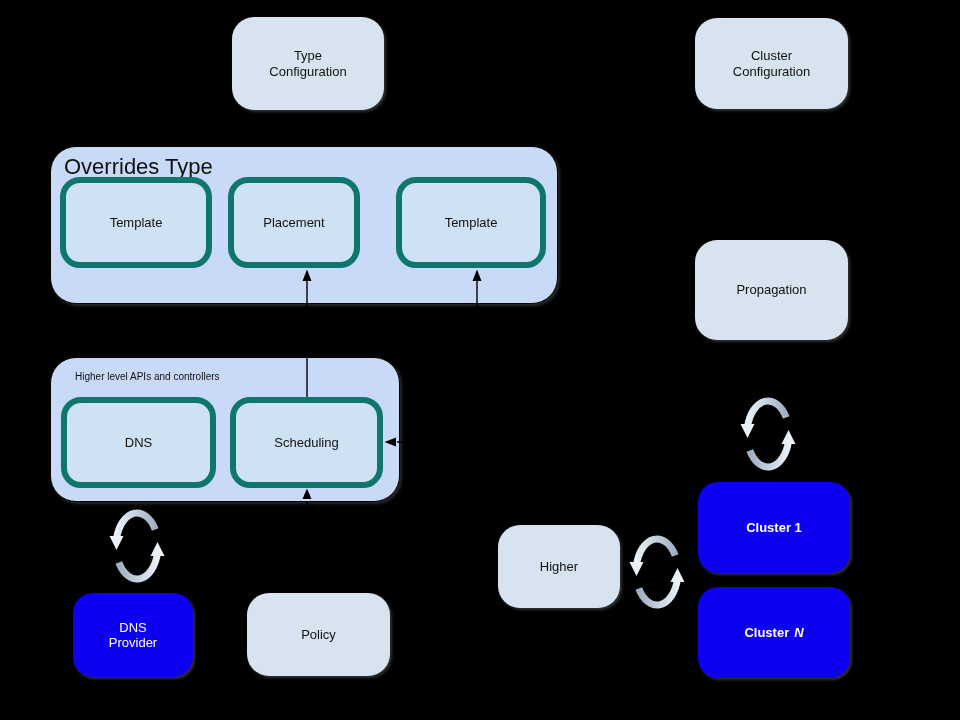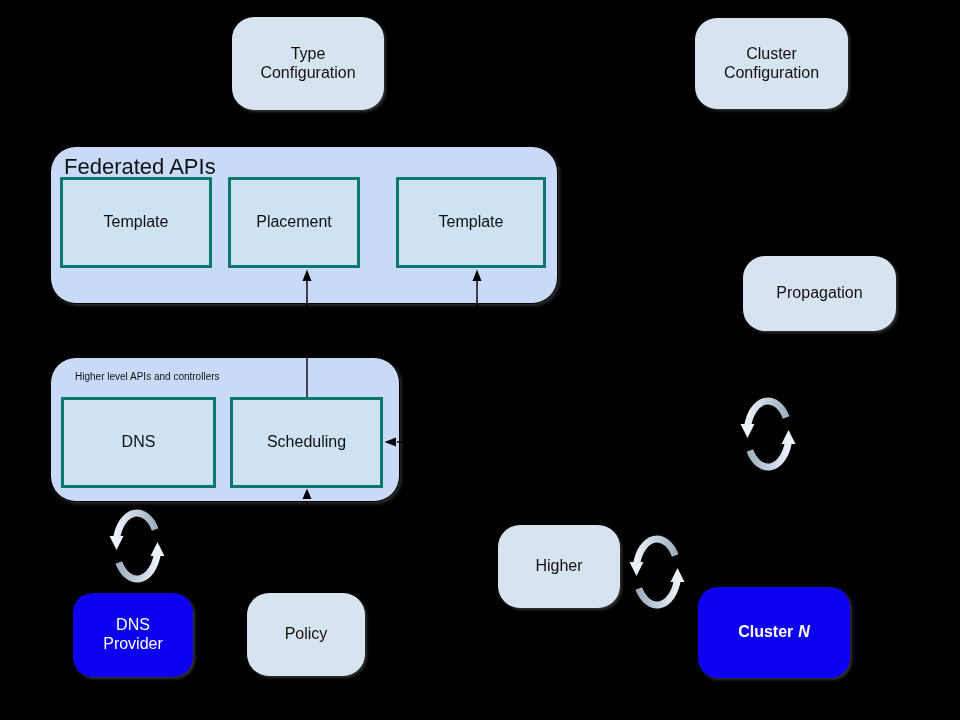--- a/index.html
+++ b/index.html
@@ -2,25 +2,25 @@
 <html><head>
 <meta charset="utf-8">
 <style>
   html,body{margin:0;padding:0;background:#000;}
   #stage{
     position:relative;width:960px;height:720px;background:#000;overflow:hidden;
     font-family:"Liberation Sans",sans-serif;color:#111;
   }
   .box{
     position:absolute;display:flex;align-items:center;justify-content:center;
-    text-align:center;font-size:16px;line-height:1.16;white-space:pre-line;
+    text-align:center;font-size:13px;line-height:1.16;white-space:pre-line;
     box-sizing:border-box;
   }
   .standalone{background:#d7e4f0;border-radius:22px;box-shadow:2px 2px 3px rgba(90,90,90,.55);}
-  .inner{background:#cfe2f3;border:3px solid #0f766e;border-radius:0;}
+  .inner{background:#cfe2f3;border:6px solid #0f766e;border-radius:20px;}
   .group{
     position:absolute;background:#c9daf8;border:1px solid #000;border-radius:26px;
     box-sizing:border-box;box-shadow:2px 2px 3px rgba(90,90,90,.45);
   }
   .blue{background:#0d00f0;color:#fff;font-weight:bold;border-radius:20px;
         box-shadow:2px 2px 3px rgba(90,90,90,.55);}
   .regular{font-weight:normal;}
   .it{font-style:italic;margin-left:5px;}
   .group-title{position:absolute;left:13px;top:7px;font-size:22px;}
   .group-title-sm{position:absolute;left:24px;top:13px;font-size:10px;}
@@ -28,23 +28,23 @@
   
   #b-typeconfig{left:232px;top:17px;width:152px;height:93px;}
   #b-clusterconfig{left:695px;top:18px;width:153px;height:91px;}
   #g-federated{left:50px;top:146px;width:508px;height:158px;}
   #b-template{left:60px;top:177px;width:152px;height:91px;}
   #b-placement{left:228px;top:177px;width:132px;height:91px;}
   #b-overrides{left:396px;top:177px;width:150px;height:91px;}
   #g-higher{left:50px;top:357px;width:350px;height:145px;}
   #b-dns{left:61px;top:397px;width:155px;height:91px;}
   #b-scheduling{left:230px;top:397px;width:153px;height:91px;text-align:center;}
-  #b-propagation{left:695px;top:256px;width:153px;height:75px;margin-left:48px;}
+  #b-propagation{left:695px;top:240px;width:153px;height:100px;}
   #b-status{left:498px;top:525px;width:122px;height:83px;}
-  #b-policy{left:247px;top:593px;width:118px;height:83px;}
+  #b-policy{left:247px;top:593px;width:143px;height:83px;}
   #b-dnsprovider{left:73px;top:593px;width:120px;height:84px;}
   #b-cluster1{left:698px;top:482px;width:152px;height:91px;}
   #b-clustern{left:698px;top:587px;width:152px;height:91px;}
   .sync{position:absolute;width:56px;height:76px;}
   #sync-dns{left:109px;top:508px;}
   #sync-status{left:629px;top:534px;}
   #sync-cluster{left:740px;top:396px;}
   #overlay{position:absolute;left:0;top:0;pointer-events:none;}
 </style>
 </head>
@@ -54,34 +54,35 @@
 
   <div class="box standalone" id="b-typeconfig">Type
 Configuration</div>
   <div class="box standalone" id="b-clusterconfig">Cluster
 Configuration</div>
   <div class="box standalone" id="b-propagation">Propagation</div>
   <div class="box standalone" id="b-status">Higher</div>
   <div class="box standalone" id="b-policy">Policy</div>
 
   <div class="group" id="g-federated">
-    <span class="group-title">Federated APIs</span>
+    <span class="group-title">Overrides Type</span>
   </div>
   <div class="box inner" id="b-template">Template</div>
   <div class="box inner" id="b-placement">Placement</div>
   <div class="box inner" id="b-overrides">Template</div>
 
   <div class="group" id="g-higher">
     <span class="group-title-sm">Higher level APIs and controllers</span>
   </div>
   <div class="box inner" id="b-dns">DNS</div>
   <div class="box inner" id="b-scheduling">Scheduling</div>
 
   <div class="box blue regular" id="b-dnsprovider">DNS
 Provider</div>
+  <div class="box blue" id="b-cluster1">Cluster 1</div>
   <div class="box blue" id="b-clustern">
     <span>Cluster</span><span class="it">N</span>
   </div>
 
   <svg id="overlay" width="960" height="720" viewBox="0 0 960 720">
     <defs>
       <linearGradient id="grad-top" x1="0" y1="0" x2="1" y2="0">
         <stop offset="0" stop-color="#e9f1f9"></stop>
           <stop offset="1" stop-color="#9fb0c2"></stop>
       </linearGradient>

